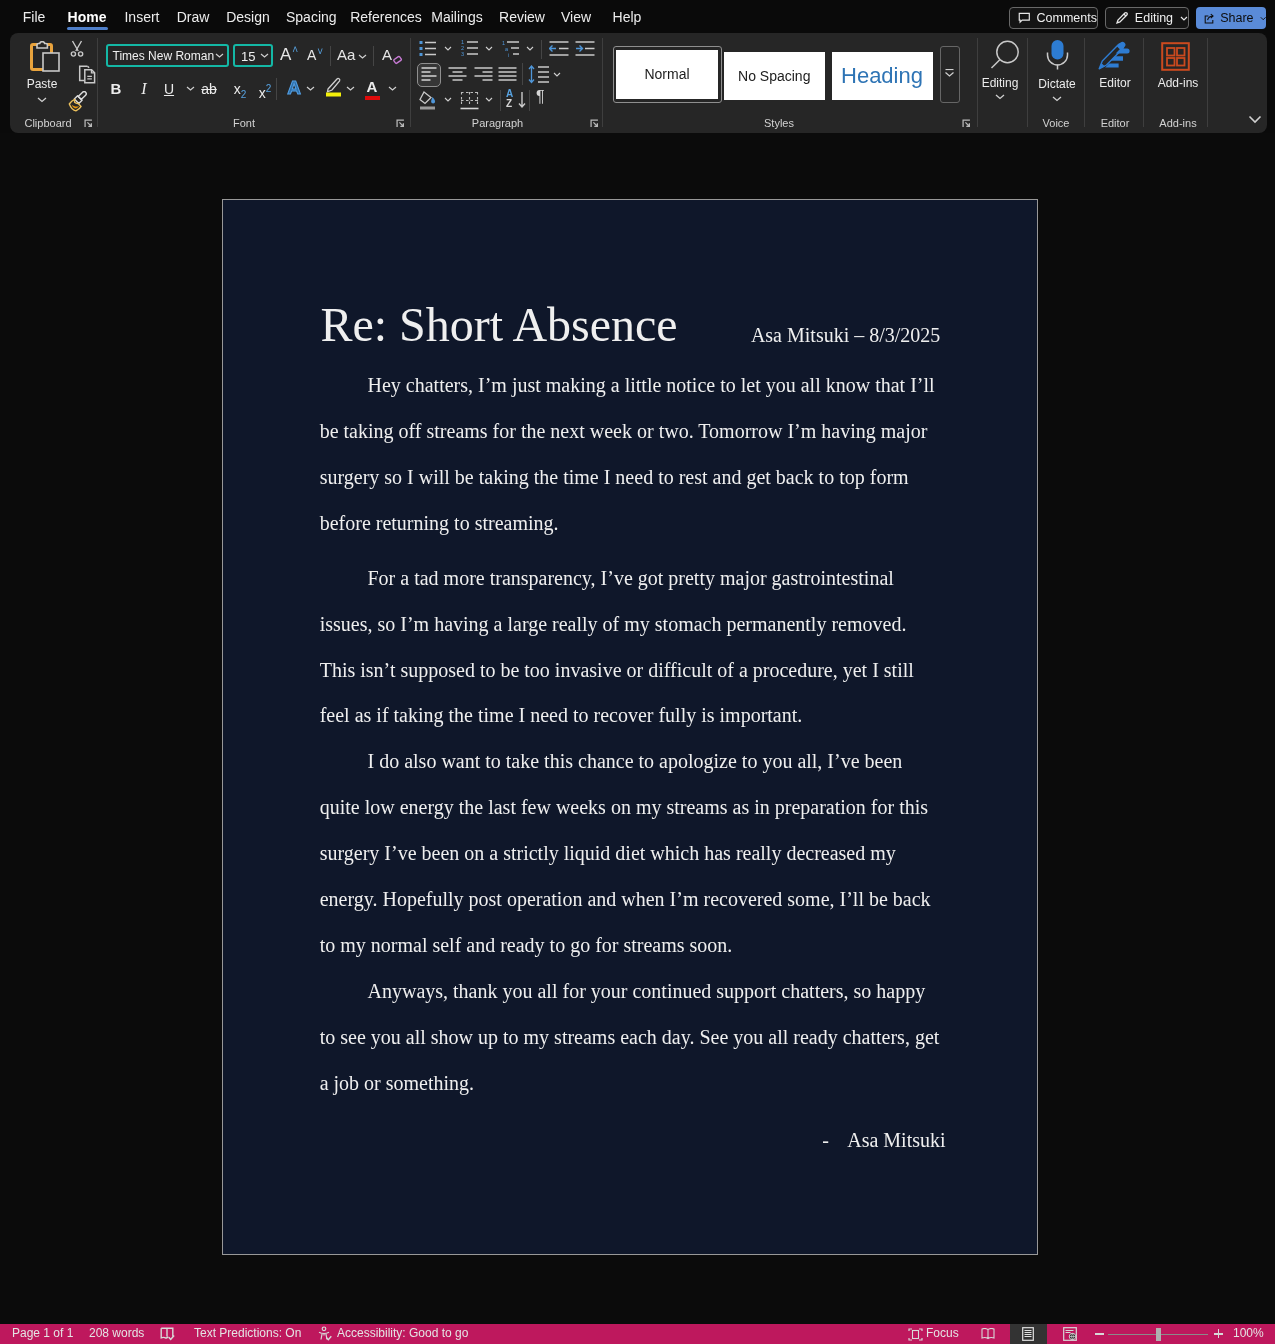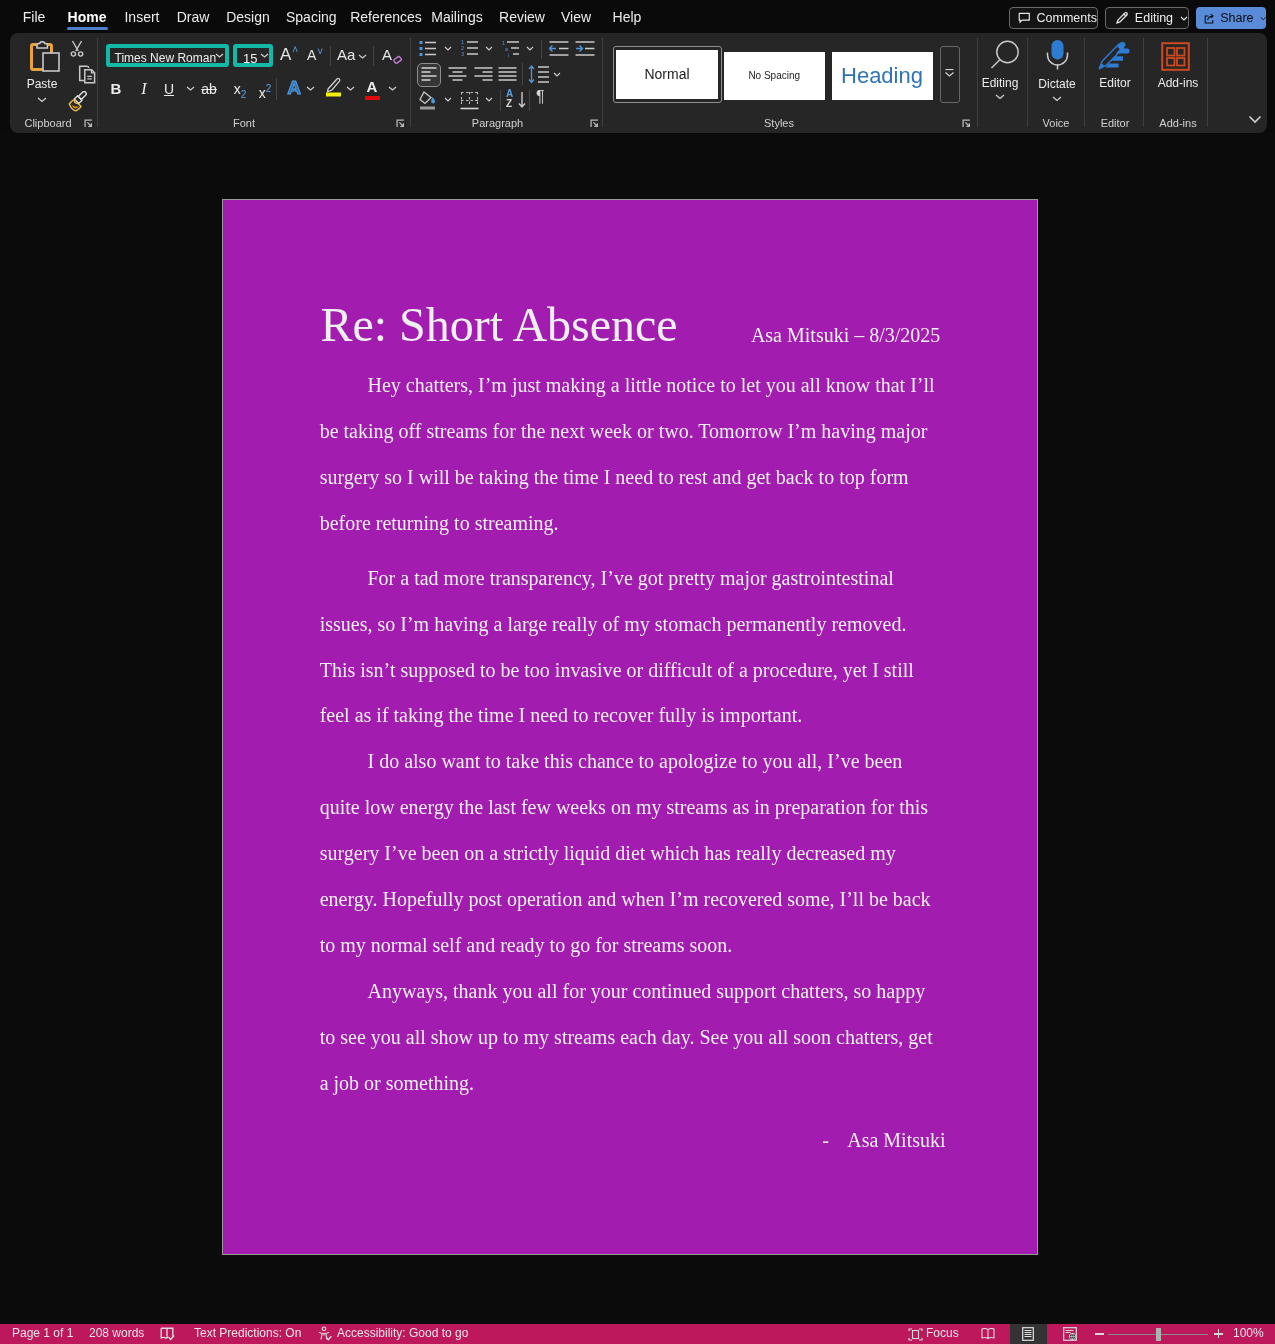--- a/index.html
+++ b/index.html
@@ -8,27 +8,27 @@
 
 #menubar{position:absolute;left:0;top:0;width:1275px;height:33px;background:#0a0a0a;}
 .tab{position:absolute;top:0;height:33px;line-height:35px;font-size:14px;color:#ececec;text-align:center;}
 #homeul{position:absolute;left:67px;top:27px;width:41px;height:3px;background:#4f7fc9;border-radius:2px;}
 .topbtn{position:absolute;top:7px;height:22px;border:1px solid #686868;border-radius:4px;background:#141414;color:#f0f0f0;font-size:12.5px;display:flex;align-items:center;box-sizing:border-box;}
 
 #ribbon{position:absolute;left:10px;top:33px;width:1257px;height:100px;background:#262626;border-radius:8px;}
 .vdiv{position:absolute;top:5px;height:89px;width:1px;background:#3e3e3e;}
 .glabel{position:absolute;top:84px;height:13px;line-height:13px;font-size:11px;color:#d2d2d2;text-align:center;}
 .launch{position:absolute;top:86px;width:9px;height:9px;}
-.combo{position:absolute;border:4px solid #14b8a6;border-radius:3px;box-sizing:border-box;height:23px;color:#f0f0f0;font-size:13px;line-height:21px;}
+.combo{position:absolute;border:2px solid #14b8a6;border-radius:3px;box-sizing:border-box;height:23px;color:#f0f0f0;font-size:13px;line-height:21px;}
 
 .stycard{position:absolute;background:#fff;display:flex;align-items:center;justify-content:center;}
 .biglbl{position:absolute;font-size:12px;color:#ececec;text-align:center;}
 
 #docarea{position:absolute;left:0;top:133px;width:1275px;height:1191px;background:#0b0b0b;}
-#page{position:absolute;left:222px;top:66px;width:816px;height:1056px;background:#a21caf;border:1px solid #989898;box-sizing:border-box;}
+#page{position:absolute;left:222px;top:66px;width:816px;height:1056px;background:#0f172a;border:1px solid #989898;box-sizing:border-box;}
 .ln{position:absolute;white-space:pre;font-family:"Liberation Serif",serif;font-size:20px;color:#efefef;line-height:20px;}
 
 #statusbar{position:absolute;left:0;top:1324px;width:1275px;height:20px;background:#be185d;font-size:12px;color:#e4e4e4;}
 .st{position:absolute;top:0;height:20px;line-height:19px;white-space:pre;}
 </style>
 </head>
 <body>
 <div id="menubar">
   <span class="tab" style="left:22px;width:24px;">File</span>
   <span class="tab" style="left:64px;width:46px;font-weight:bold;color:#fff;">Home</span>
@@ -246,21 +246,21 @@
   <svg class="launch" style="left:580px;" width="10" height="10" viewBox="0 0 10 10">
       <path d="M1.2 8.8 V1.2 H8.8" fill="none" stroke="#b9b9b9" stroke-width="1.4"></path>
       <path d="M3.8 3.8 L7.8 7.8 M8.2 4.8 v3.4 h-3.4" fill="none" stroke="#b9b9b9" stroke-width="1.4"></path>
     </svg>
 
   <div class="abs" style="left:602.5px;top:12.5px;width:109px;height:57.5px;border:1px solid #8f8f8f;border-radius:3px;box-sizing:border-box;"></div>
   <div class="stycard" style="left:606px;top:17px;width:102px;height:48.5px;">
       <span style="font-size:14px;color:#1c1c1c;font-weight:400;">Normal</span>
     </div>
   <div class="stycard" style="left:713.5px;top:18.5px;width:101.5px;height:48.5px;">
-      <span style="font-size:10px;color:#1c1c1c;">No Spacing</span>
+      <span style="font-size:14px;color:#1c1c1c;">No Spacing</span>
     </div>
   <div class="stycard" style="left:821.5px;top:18.5px;width:101px;height:48px;">
       <span style="font-size:22px;color:#2e74b5;">Heading</span>
     </div>
   <div class="abs" style="left:929.5px;top:12.5px;width:20px;height:57.5px;border:1px solid #666;border-radius:3px;box-sizing:border-box;"></div>
   <svg class="abs" style="left:934px;top:36px;" width="11" height="9" viewBox="0 0 11 9">
       <path d="M1.5 0.5 h8" stroke="#d0d0d0" stroke-width="1.2"></path>
       <path d="M1.5 3.5 l4 3.5 4 -3.5" fill="none" stroke="#d0d0d0" stroke-width="1.2"></path>
     </svg>
   <div class="glabel" style="left:729px;width:80px;">Styles</div>
@@ -324,21 +324,21 @@
     <span class="ln" style="left:144.5px;top:367.7px;">For a tad more transparency, I’ve got pretty major gastrointestinal</span>
     <span class="ln" style="left:96.7px;top:413.6px;">issues, so I’m having a large really of my stomach permanently removed.</span>
     <span class="ln" style="left:96.7px;top:459.5px;">This isn’t supposed to be too invasive or difficult of a procedure, yet I still</span>
     <span class="ln" style="left:96.7px;top:505.4px;">feel as if taking the time I need to recover fully is important.</span>
     <span class="ln" style="left:144.5px;top:551.3px;">I do also want to take this chance to apologize to you all, I’ve been</span>
     <span class="ln" style="left:96.7px;top:597.2px;">quite low energy the last few weeks on my streams as in preparation for this</span>
     <span class="ln" style="left:96.7px;top:643.1px;">surgery I’ve been on a strictly liquid diet which has really decreased my</span>
     <span class="ln" style="left:96.7px;top:689.1px;text-align:center;">energy. Hopefully post operation and when I’m recovered some, I’ll be back</span>
     <span class="ln" style="left:96.7px;top:735px;">to my normal self and ready to go for streams soon.</span>
     <span class="ln" style="left:144.5px;top:780.9px;">Anyways, thank you all for your continued support chatters, so happy</span>
-    <span class="ln" style="left:96.7px;top:826.8px;">to see you all show up to my streams each day. See you all soon chatters, get</span>
+    <span class="ln" style="left:96.7px;top:826.8px;">to see you all show up to my streams each day. See you all ready chatters, get</span>
     <span class="ln" style="left:96.7px;top:872.7px;">a job or something.</span>
     <span class="ln" style="left:599.3px;top:930.4px;">-</span>
     <span class="ln" style="left:624.2px;top:930.4px;">Asa Mitsuki</span>
   </div>
 </div>
 <div id="statusbar">
   <span class="st" style="left:12px;">Page 1 of 1</span>
   <span class="st" style="left:89px;">208 words</span>
   <svg class="abs" style="left:160px;top:3px;" width="16" height="15" viewBox="0 0 16 15">
       <path d="M1.2 1.2 H12.8 V9.5 M1.2 1.2 V10.8 c1.8 -0.7 3.3 -0.6 4.8 0.4 c0.8 -0.6 1.6 -0.9 2.5 -1 M7 1.5 v8" fill="none" stroke="#d8d8d8" stroke-width="1.4"></path>

